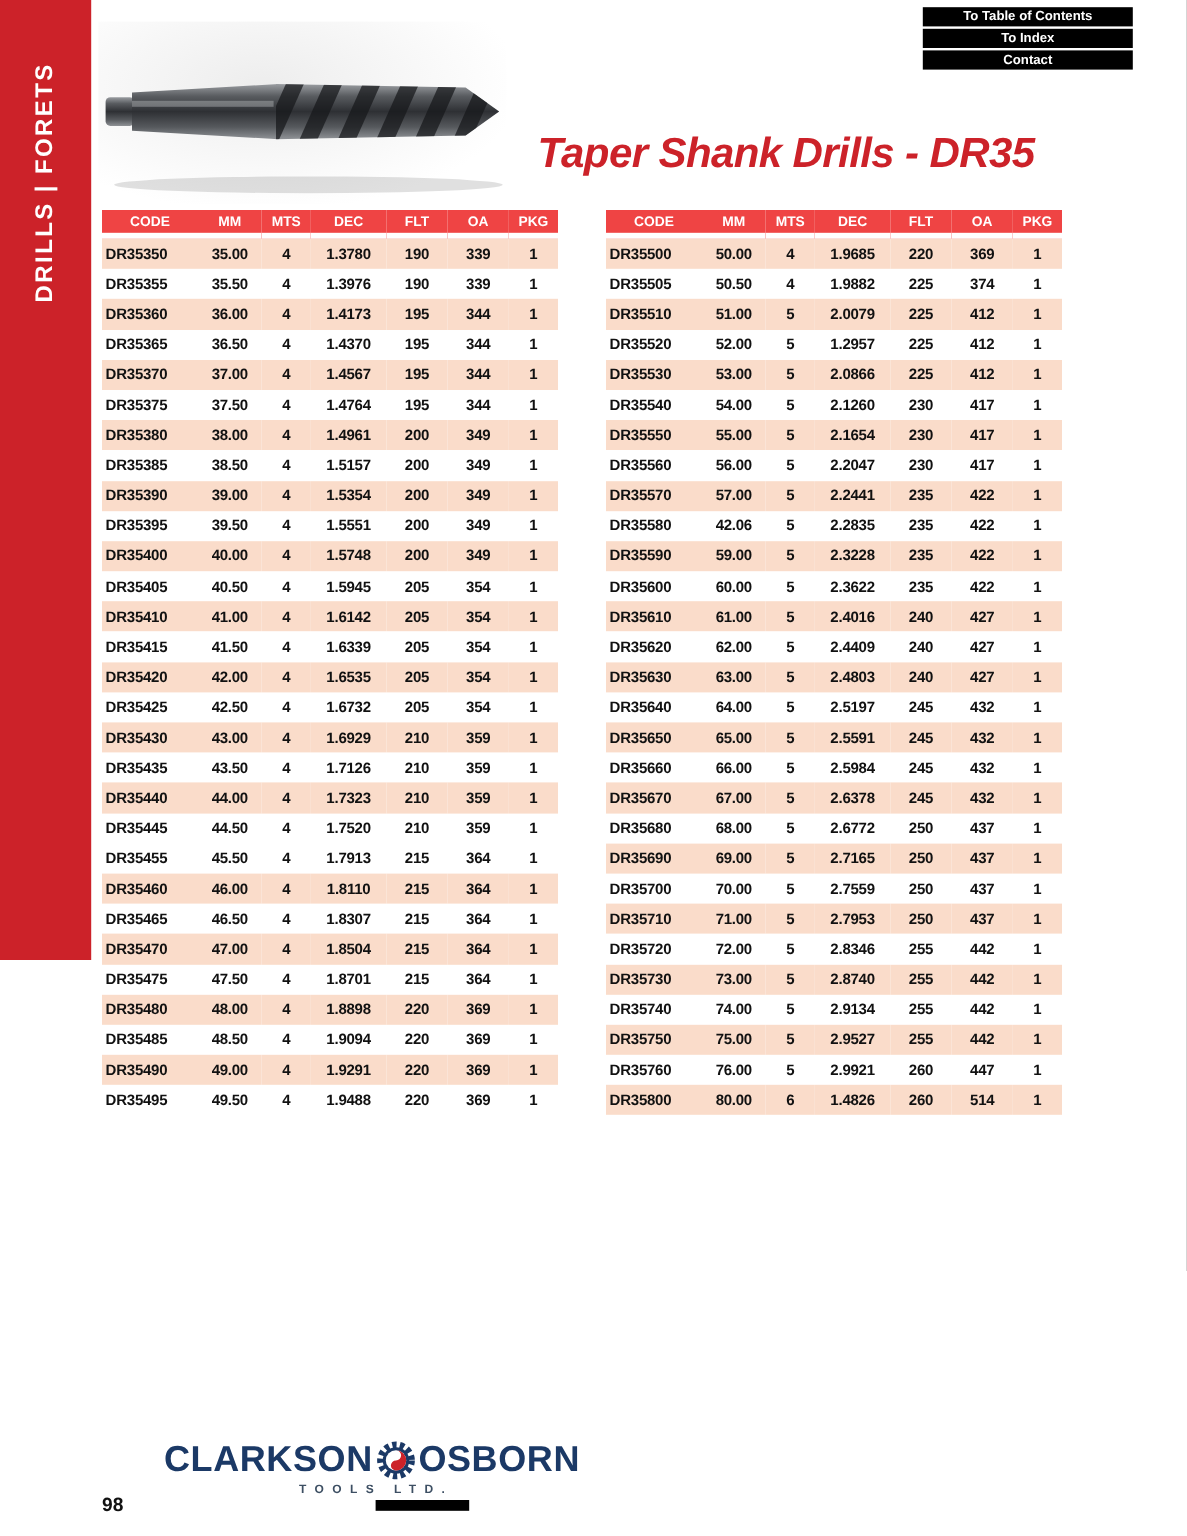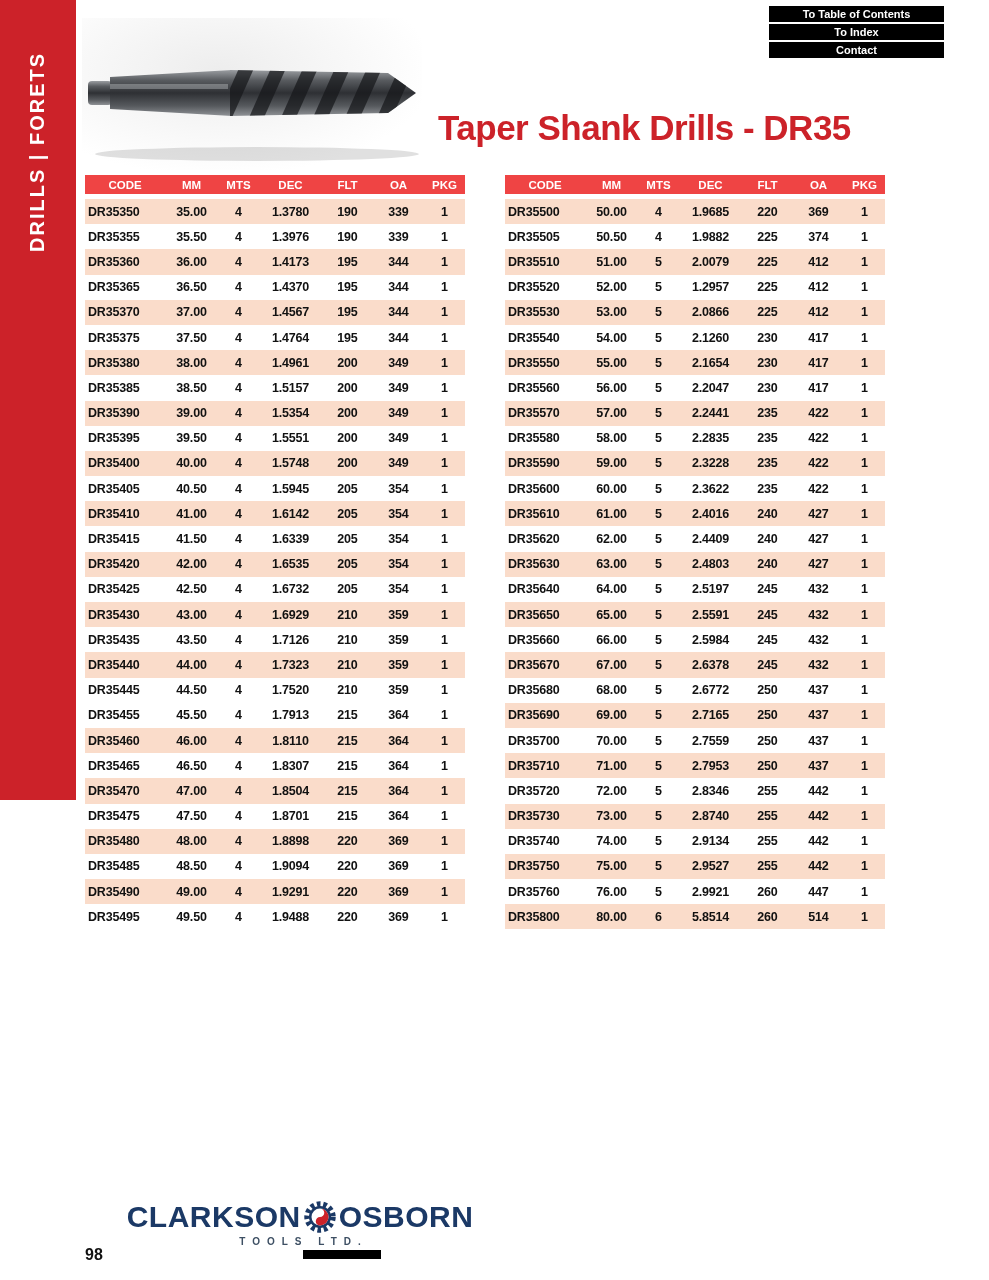--- a/index.html
+++ b/index.html
@@ -62,28 +62,29 @@
     left: 82px;
     top: 18px;
     width: 340px;
     height: 152px;
     background: radial-gradient(ellipse at 40% 35%, #ededed 0%, #ffffff 75%);
   }
 
   
   .title {
     position: absolute;
-    left: 438px;
+    left: 448px;
     top: 108px;
     width: 470px;
     color: var(--c-accent, #cc2229);
     font-size: 35px;
     font-weight: bold;
     letter-spacing: -0.5px;
     white-space: nowrap;
+    font-style: italic;
   }
 
   
   .data-table {
     position: absolute;
     top: 175px;
     width: 380px;
     border-collapse: separate;
     border-spacing: 0;
     table-layout: fixed;
@@ -116,21 +117,21 @@
   .page-number {
     position: absolute;
     left: 85px;
     top: 1246px;
     font-size: 16px;
     font-weight: bold;
     color: #111111;
   }
   .logo {
     position: absolute;
-    left: 135px;
+    left: 145px;
     top: 1200px;
     width: 330px;
   }
   .logo-row {
     display: flex;
     align-items: center;
     justify-content: center;
     color: var(--c-navy, #1b3966);
     font-weight: bold;
     font-size: 30px;
@@ -591,21 +592,21 @@
           <td>DR35570</td>
           <td>57.00</td>
           <td>5</td>
           <td>2.2441</td>
           <td>235</td>
           <td>422</td>
           <td>1</td>
         </tr>
         <tr>
           <td>DR35580</td>
-          <td>58.00</td>
+          <td>42.06</td>
           <td>5</td>
           <td>2.2835</td>
           <td>235</td>
           <td>422</td>
           <td>1</td>
         </tr>
         <tr class="shaded">
           <td>DR35590</td>
           <td>59.00</td>
           <td>5</td>
@@ -764,21 +765,21 @@
           <td>5</td>
           <td>2.9921</td>
           <td>260</td>
           <td>447</td>
           <td>1</td>
         </tr>
         <tr class="shaded">
           <td>DR35800</td>
           <td>80.00</td>
           <td>6</td>
-          <td>5.8514</td>
+          <td>1.4826</td>
           <td>260</td>
           <td>514</td>
           <td>1</td>
         </tr>
       </tbody>
   </table>
 
   <span class="page-number">98</span>
 
   <div class="logo">

